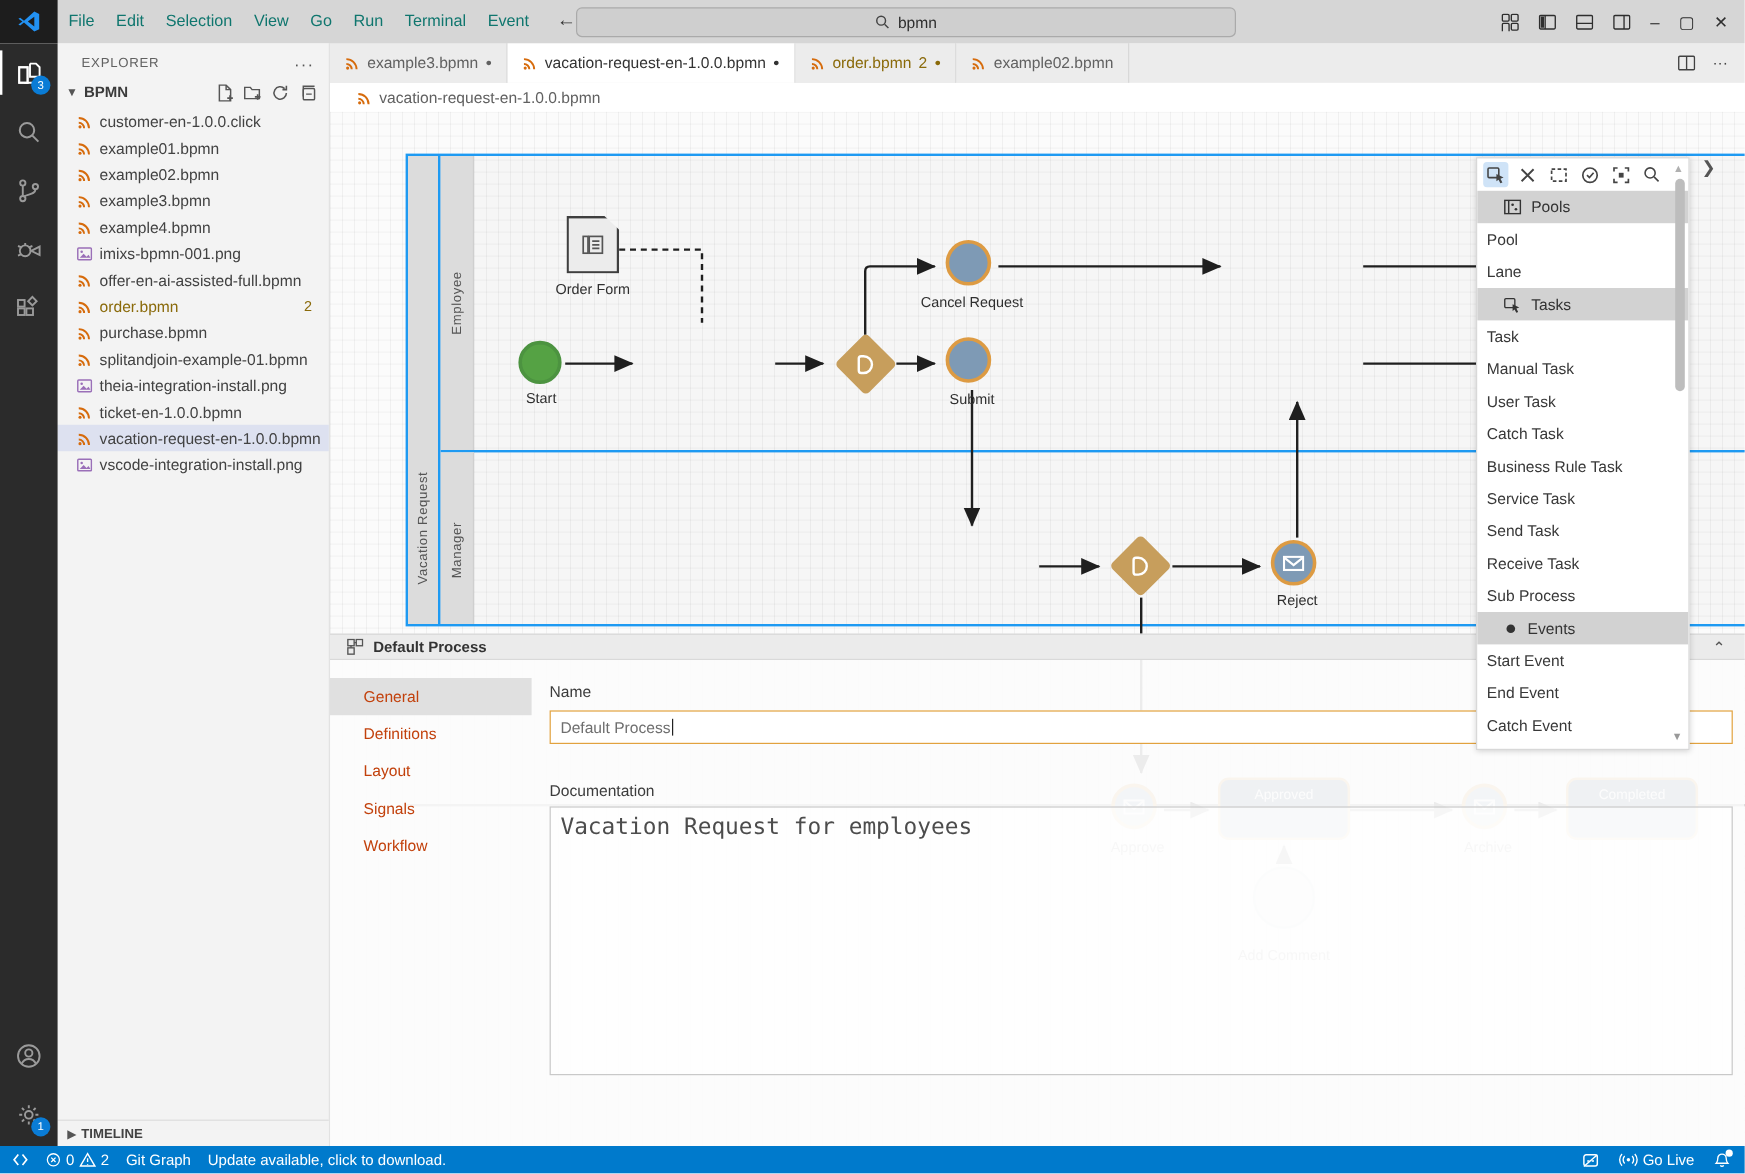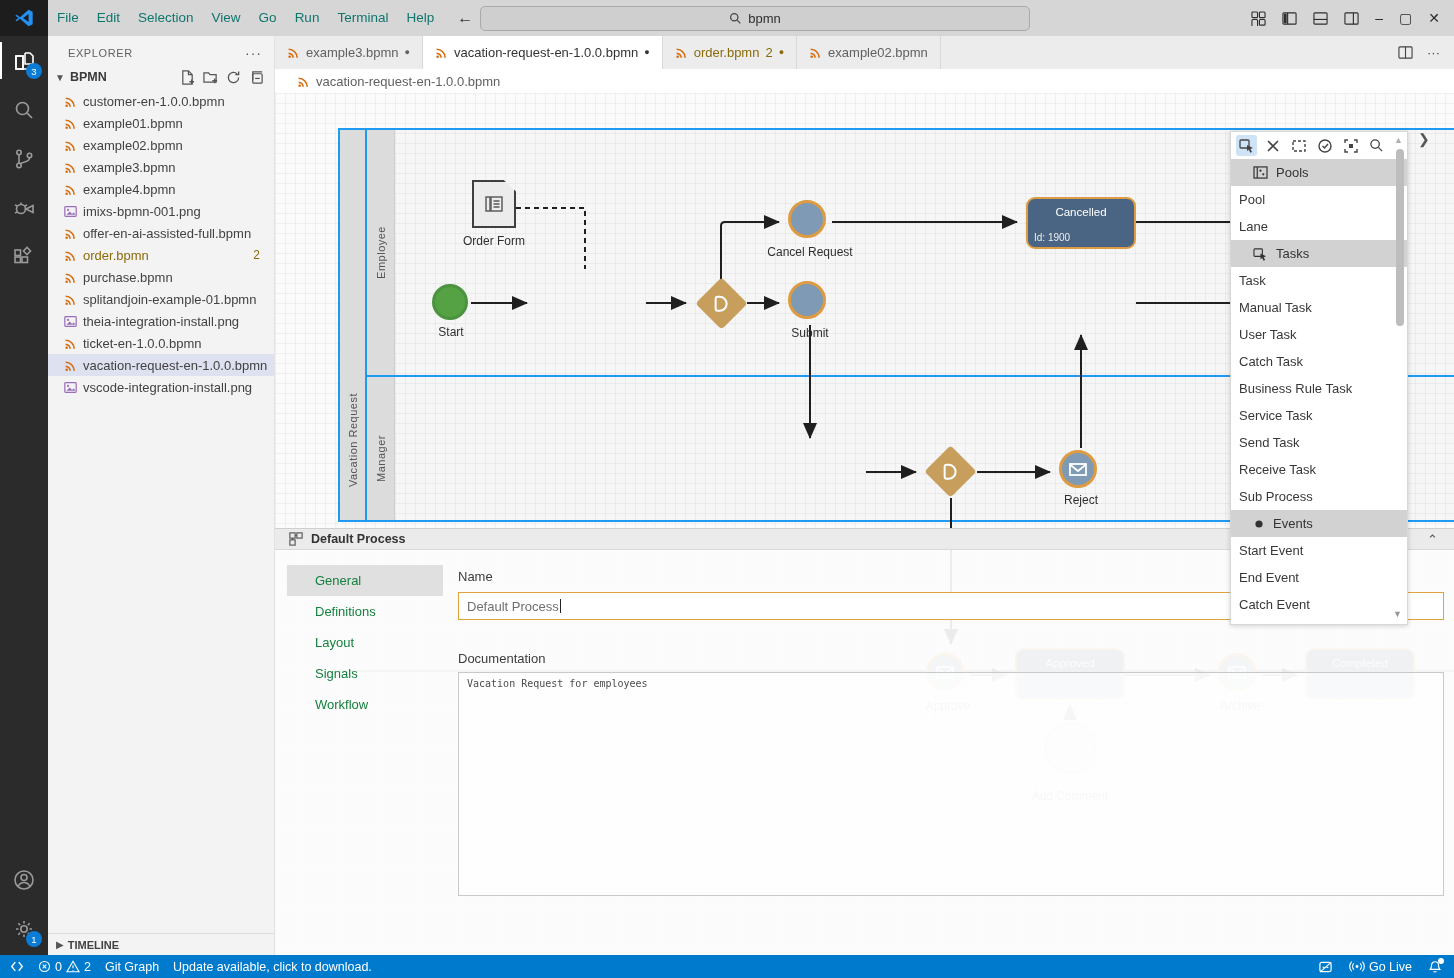--- a/index.html
+++ b/index.html
@@ -81,26 +81,26 @@
   .nlabel{position:absolute;width:120px;text-align:center;font-size:12px;color:#2f2f2f;z-index:3;}
   .dataobj{width:44px;height:48px;background:#ececec;border:2px solid #3f3f3f;clip-path:polygon(0 0,72% 0,100% 24%,100% 100%,0 100%);display:flex;align-items:center;justify-content:center;}
   .ghost-circle{width:52px;height:52px;border-radius:50%;background:#dfe4e9;border:2px solid #bcc5cf;}
   .canvas-chev{position:absolute;left:1143px;top:38px;font-size:14px;color:#555;z-index:4;}
 
   
   .panel{left:275px;top:528px;width:1179px;height:427px;background:rgba(252,252,252,.93);border-top:1px solid #cfcfcf;z-index:5;}
   .p-head{height:21px;background:#ebebeb;border-bottom:1px solid #d9d9d9;display:flex;align-items:center;gap:8px;padding:0 16px 0 14px;font-size:12.5px;font-weight:700;color:#333;}
   .p-ctl{margin-left:auto;display:flex;gap:26px;color:#555;font-size:13px;font-weight:400;}
   .p-tabs{position:absolute;left:0;top:36px;width:168px;}
-  .p-tab{height:31px;display:flex;align-items:center;padding-left:28px;font-size:13px;color:#15803d;cursor:default;margin-left:12px;}
+  .p-tab{height:31px;display:flex;align-items:center;padding-left:28px;font-size:13px;color:#c2410c;cursor:default;}
   .p-tab.selected{background:#e0e0e0;}
   .f-label{position:absolute;font-size:13px;color:#3c3c3c;}
   .name-input{position:absolute;left:183px;top:63px;width:986px;height:28px;border:1.5px solid #e2a23e;background:#fff;display:flex;align-items:center;padding:0 8px;font-size:13px;color:#6f6f6f;}
   .caret{display:inline-block;width:1px;height:14px;background:#222;margin-left:1px;}
-  .doc-area{position:absolute;left:183px;top:143px;width:986px;height:224px;border:1px solid #c9c9c9;background:rgba(255,255,255,.55);font-family:"DejaVu Sans Mono",monospace;font-size:10px;color:#4c4c4c;padding:5px 8px;resize:none;outline:none;}
+  .doc-area{position:absolute;left:183px;top:143px;width:986px;height:224px;border:1px solid #c9c9c9;background:rgba(255,255,255,.55);font-family:"DejaVu Sans Mono",monospace;font-size:19px;color:#4c4c4c;padding:5px 8px;resize:none;outline:none;}
 
   
   .palette{left:1230px;top:131px;width:178px;height:494px;background:#fff;border:1px solid #d8d8d8;box-shadow:0 1px 5px rgba(0,0,0,.18);z-index:9;overflow:hidden;}
   .pal-toolbar{height:27px;display:flex;align-items:center;gap:5px;padding:0 5px;}
   .pal-tool{width:21px;height:21px;display:flex;align-items:center;justify-content:center;color:#444;border-radius:3px;}
   .pal-tool.active{background:var(--selblue);}
   .pal-row{height:27px;display:flex;align-items:center;gap:8px;padding-left:8px;font-size:13px;color:#383838;cursor:default;}
   .pal-row.hdr{background:#d2d2d2;padding-left:22px;color:#333;}
   .pal-scroll-up{position:absolute;right:4px;top:3px;color:#b0b0b0;font-size:9px;}
   .pal-scroll-dn{position:absolute;right:5px;bottom:5px;color:#999;font-size:9px;}
@@ -124,21 +124,21 @@
       </svg>
   </div>
   <div class="menus">
       <span class="menu-item">File</span>
       <span class="menu-item">Edit</span>
       <span class="menu-item">Selection</span>
       <span class="menu-item">View</span>
       <span class="menu-item">Go</span>
       <span class="menu-item">Run</span>
       <span class="menu-item">Terminal</span>
-      <span class="menu-item">Help</span>
+      <span class="menu-item">Event</span>
     </div>
   <div class="nav-arrows">
     <span>←</span>
     <span class="nav-fwd">→</span>
   </div>
   <div class="tb-search">
     <span>
         <svg width="13" height="13" viewBox="0 0 16 16">
           <circle cx="6.5" cy="6.5" r="4.5" fill="none" stroke="#444" stroke-width="1.5"></circle>
           <line x1="10" y1="10" x2="14" y2="14" stroke="#444" stroke-width="1.5"></line>
@@ -276,21 +276,21 @@
     </span>
   </div>
   <div class="file-list">
       <div class="file-row">
         <span style="display: flex;">
           <svg width="13" height="13" viewBox="0 0 16 16">
             <path d="M2 9a5.5 5.5 0 0 1 5.5 5.5M2 4a10.5 10.5 0 0 1 10.5 10.5" fill="none" stroke="#d66b0c" stroke-width="2"></path>
             <circle cx="3.3" cy="13.2" r="1.6" fill="#d66b0c"></circle>
           </svg>
         </span>
-        <span>customer-en-1.0.0.bpmn</span>
+        <span>customer-en-1.0.0.click</span>
       </div>
       <div class="file-row">
         <span style="display: flex;">
           <svg width="13" height="13" viewBox="0 0 16 16">
             <path d="M2 9a5.5 5.5 0 0 1 5.5 5.5M2 4a10.5 10.5 0 0 1 10.5 10.5" fill="none" stroke="#d66b0c" stroke-width="2"></path>
             <circle cx="3.3" cy="13.2" r="1.6" fill="#d66b0c"></circle>
           </svg>
         </span>
         <span>example01.bpmn</span>
       </div>
@@ -538,24 +538,20 @@
   <div class="node gw" style="left:428px;top:192px;">
       <div class="gw-d"></div>
     </div>
 
   <div class="node event" style="left:513px;top:107px;"></div>
   <div class="nlabel" style="left:475px;top:152px;text-align:center;">Cancel Request</div>
 
   <div class="node event" style="left:513px;top:188px;"></div>
   <div class="nlabel" style="left:475px;top:233px;">Submit</div>
 
-  <div class="node task" style="left:751px;top:104px;">
-    <span>Cancelled</span>
-    <span class="tid">Id: 1900</span>
-  </div>
 
 
 
   <div class="node gw" style="left:657px;top:360px;">
       <div class="gw-d"></div>
     </div>
 
   <div class="node event" style="left:784px;top:357px;">
     <svg width="18" height="13" viewBox="0 0 18 13" fill="none" stroke="#fff" stroke-width="1.8">
         <rect x="1" y="1" width="16" height="11"></rect>

